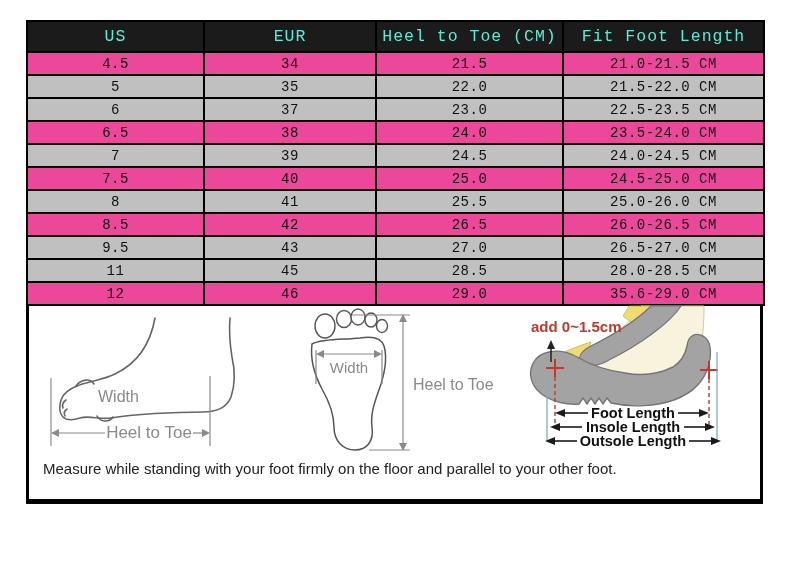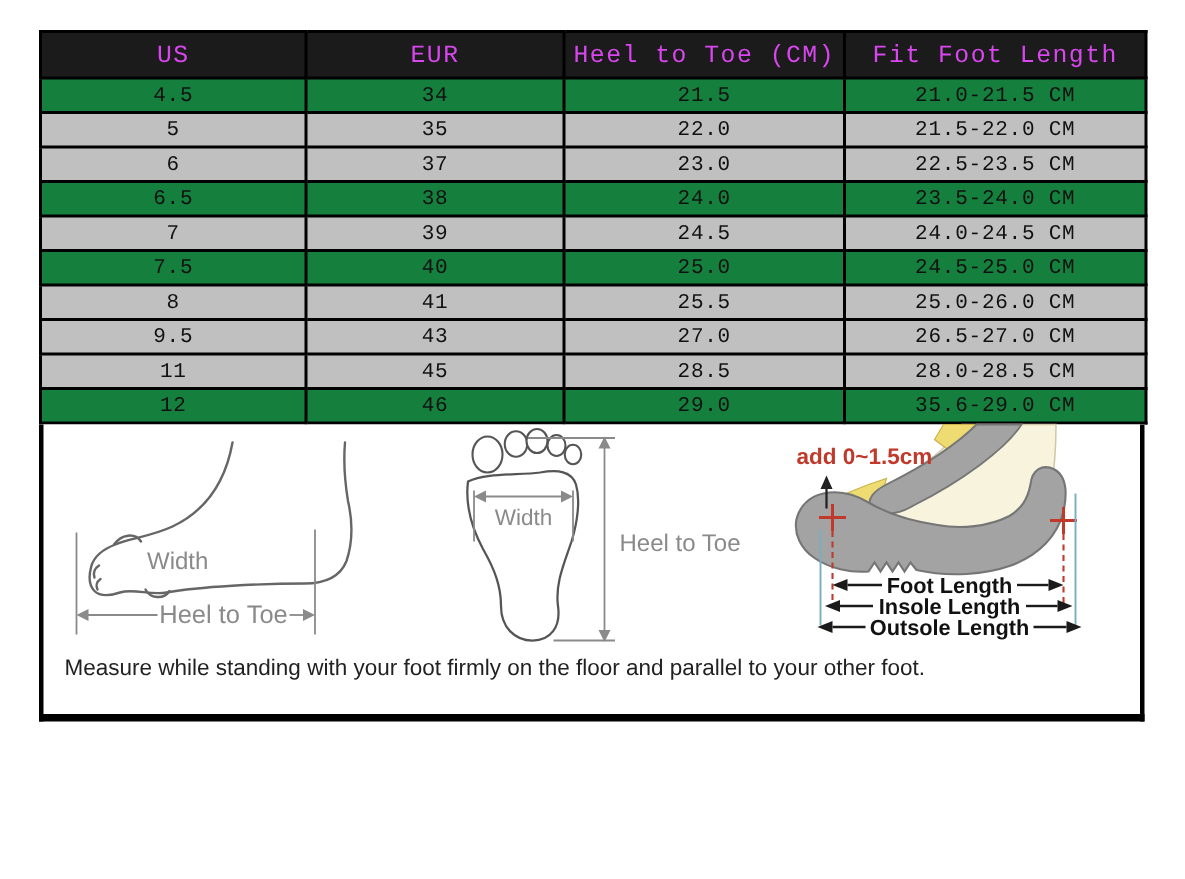--- a/index.html
+++ b/index.html
@@ -2,24 +2,24 @@
 <html><head>
 <meta charset="utf-8">
 <style>
   html,body{margin:0;padding:0;background:#ffffff;}
   .page{position:relative;width:790px;height:586px;background:#ffffff;overflow:hidden;
         font-family:"Liberation Sans",sans-serif;}
   .frame{position:absolute;left:26px;top:20px;width:737px;}
 
   table.size-table{border-collapse:collapse;table-layout:fixed;width:737px;
         font-family:"Liberation Mono",monospace;}
-  table.size-table th{background:#1b1b1b;color:#d946ef;height:29px;font-weight:normal;
+  table.size-table th{background:#1b1b1b;color:#5eead4;height:29px;font-weight:normal;
         font-size:16.5px;letter-spacing:1px;border:2px solid #000;text-align:center;padding:0;}
   table.size-table td{height:21px;font-size:14px;letter-spacing:0.5px;color:#111;
-        border:2px solid #000;text-align:center;padding:0;background:#15803d;}
+        border:2px solid #000;text-align:center;padding:0;background:#ec4899;}
   table.size-table tr.alt td{background:#c0c0c0;}
 
   .diagram-box{position:relative;width:731px;height:193px;background:#ffffff;
         border:3px solid #000;border-top:none;border-bottom-width:5px;}
   .diagram-box svg{position:absolute;overflow:visible;}
   .svg-side-foot{left:16px;top:10px;}
   .svg-footprint{left:268px;top:4px;}
   .svg-shoe{left:462px;top:0px;}
   .note{position:absolute;left:14px;top:154px;font-size:15px;color:#222;
         font-family:Liberation Sans, sans-serif;}
@@ -89,20 +89,26 @@
             <td>7.5</td>
             <td>40</td>
             <td>25.0</td>
             <td>24.5-25.0 CM</td>
           </tr>
           <tr class="alt">
             <td>8</td>
             <td>41</td>
             <td>25.5</td>
             <td>25.0-26.0 CM</td>
+          </tr>
+          <tr>
+            <td>8.5</td>
+            <td>42</td>
+            <td>26.5</td>
+            <td>26.0-26.5 CM</td>
           </tr>
           <tr class="alt">
             <td>9.5</td>
             <td>43</td>
             <td>27.0</td>
             <td>26.5-27.0 CM</td>
           </tr>
           <tr class="alt">
             <td>11</td>
             <td>45</td>

